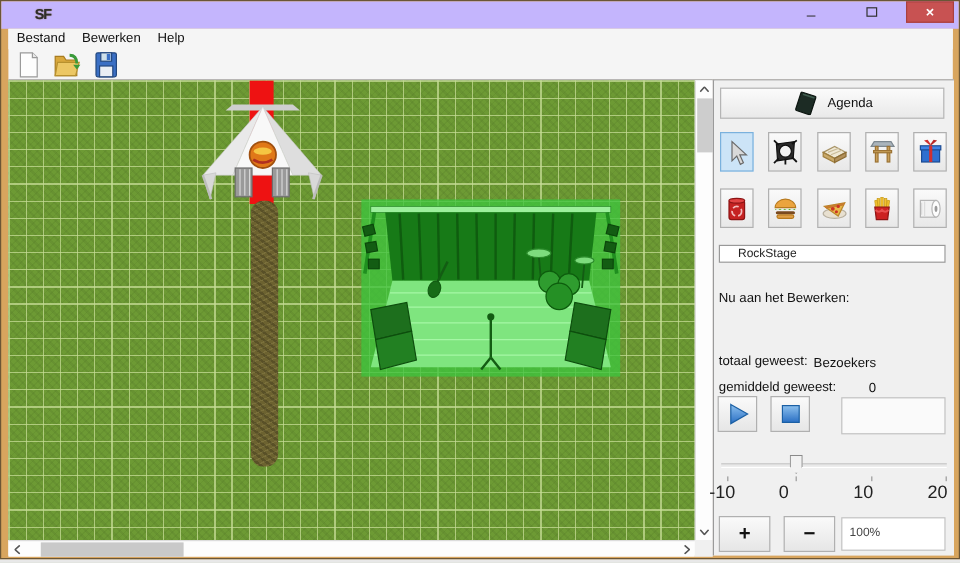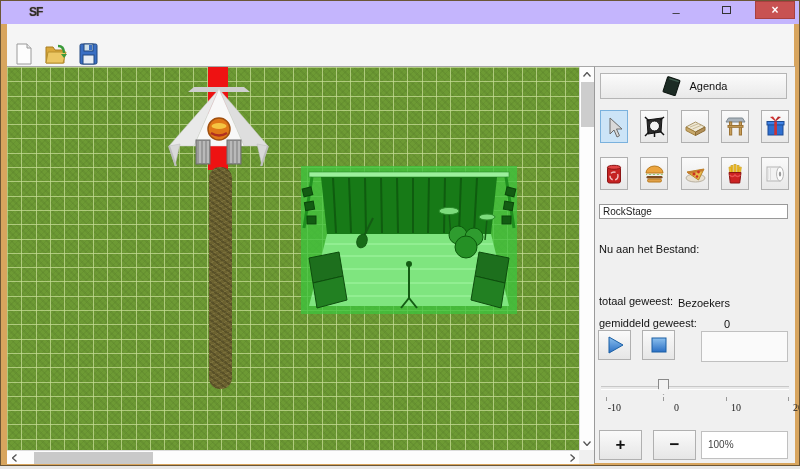--- a/index.html
+++ b/index.html
@@ -57,33 +57,33 @@
   
   .panel { position:absolute; left:593px; top:65px; width:201px; height:397px; background:#f0f0f0;
            border-left:1px solid #9a9a9a; border-top:1px solid #a8a8a8; font-size:11px; color:#111; }
   .agenda-btn { position:absolute; left:5px; top:6px; width:187px; height:26px;
                 background:linear-gradient(#fbfbfb,#e9e9e9); border:1px solid #b5b5b5;
                 display:flex; align-items:center; justify-content:center; gap:8px; font-size:11px; }
   .tool-btn { position:absolute; width:28px; height:33px; background:linear-gradient(#fafafa,#e8e8e8);
               border:1px solid #b0b0b0; display:flex; align-items:center; justify-content:center; }
   .tool-btn.selected { background:#cce4f7; border:1px solid #7ab1dd; }
   .name-input { position:absolute; left:4px; top:137px; width:189px; height:15px; border:1px solid #999;
-                font-family:"Liberation Sans",sans-serif; font-size:10px; padding:1px 3px; color:#222; background:#fff; }
+                font-family:"Liberation Sans",sans-serif; font-size:10px; padding:1px 15px; color:#222; background:#fff; }
   .lbl { position:absolute; left:4px; }
   .val { position:absolute; left:45px; width:90px; text-align:right;margin-top:23px; }
   .pb-btn { position:absolute; top:263px; width:33px; height:30px; background:linear-gradient(#fafafa,#e6e6e6);
             border:1px solid #b0b0b0; display:flex; align-items:center; justify-content:center; }
   .info-box { position:absolute; left:106px; top:264px; width:87px; height:31px; background:#fafafa; border:1px solid #c0c0c0; }
   .slider-track { position:absolute; left:6px; top:319px; width:188px; height:4px; background:#e9e9e9;
                   border-top:1px solid #c8c8c8; border-bottom:1px solid #fff; }
   .slider-thumb { position:absolute; left:63px; top:312px; width:11px; height:16px; background:#f2f2f2;
                   border:1px solid #8a8a8a;
                   clip-path:polygon(0 0,100% 0,100% 60%,50% 100%,0 60%); }
   .tick { position:absolute; top:330px; width:1px; height:4px; background:#999; }
-  .tick-label { position:absolute; top:335px; width:30px; text-align:right; font-size:10px; color:#222;font-family:Liberation Serif, serif; }
+  .tick-label { position:absolute; top:335px; width:30px; text-align:left; font-size:15px; color:#222; }
   .zoom-btn { position:absolute; top:363px; width:43px; height:30px; background:linear-gradient(#fafafa,#e6e6e6);
               border:1px solid #b0b0b0; font-size:17px; font-weight:bold; color:#111;
               display:flex; align-items:center; justify-content:center; }
   .zoom-box { position:absolute; left:106px; top:364px; width:87px; height:28px; background:#fff;
               border:1px solid #c0c0c0; font-size:10px; color:#444; padding:7px 0 0 6px; }
 </style>
 </head>
 <body>
 
 <div class="window">
@@ -91,20 +91,25 @@
   <div class="titlebar">
     <div class="app-icon">SF</div>
     <div class="win-btn btn-min">–</div>
     <div class="win-btn btn-max">
       <span class="box"></span>
     </div>
     <div class="win-btn btn-close">×</div>
   </div>
 
   <div class="chrome">
+    <div class="menubar">
+      <div class="menu-item">Bestand</div>
+      <div class="menu-item">Bewerken</div>
+      <div class="menu-item">Help</div>
+    </div>
     <div class="toolbar">
       <div class="tb-btn">
         <svg width="20" height="22" viewBox="0 0 20 22">
           <polygon points="3,1 13,1 17,5 17,21 3,21" fill="#fdfdfd" stroke="#9a9a9a"></polygon>
           <polyline points="13,1 13,5 17,5" fill="#e8e8e8" stroke="#9a9a9a"></polyline>
         </svg>
       </div>
       <div class="tb-btn">
         <svg width="24" height="22" viewBox="0 0 24 22">
           <polygon points="2,4 9,4 11,7 20,7 20,20 2,20" fill="#d9a83c" stroke="#a87c20"></polygon>
@@ -352,21 +357,21 @@
         <rect x="3" y="3" width="13" height="14" fill="#f2f2f2" stroke="#b5b5b5"></rect>
         <ellipse cx="16" cy="10" rx="3.4" ry="7" fill="#fdfdfd" stroke="#b5b5b5"></ellipse>
         <ellipse cx="16" cy="10" rx="1.2" ry="2.6" fill="#9a9a9a"></ellipse>
         <line x1="4" y1="5" x2="4" y2="15" stroke="#dcdcdc"></line>
         <line x1="6.5" y1="4" x2="6.5" y2="16" stroke="#dcdcdc"></line>
       </svg>
     </div>
 
     <input class="name-input" type="text" value="RockStage" style="">
 
-    <div class="lbl" style="top:176px;">Nu aan het Bestand:</div>
+    <div class="lbl" style="top:176px;">Nu aan het Bewerken:</div>
 
     <div class="val" style="top:207px;">Bezoekers</div>
     <div class="lbl" style="top:228px;">totaal geweest:</div>
     <div class="val" style="top:228px;">0</div>
     <div class="lbl" style="top:250px;">gemiddeld geweest:</div>
     <div class="val" style="top:250px;">0.0</div>
 
     <div class="pb-btn" style="left:3px;">
       <svg width="20" height="20" viewBox="0 0 20 20">
         <defs>

